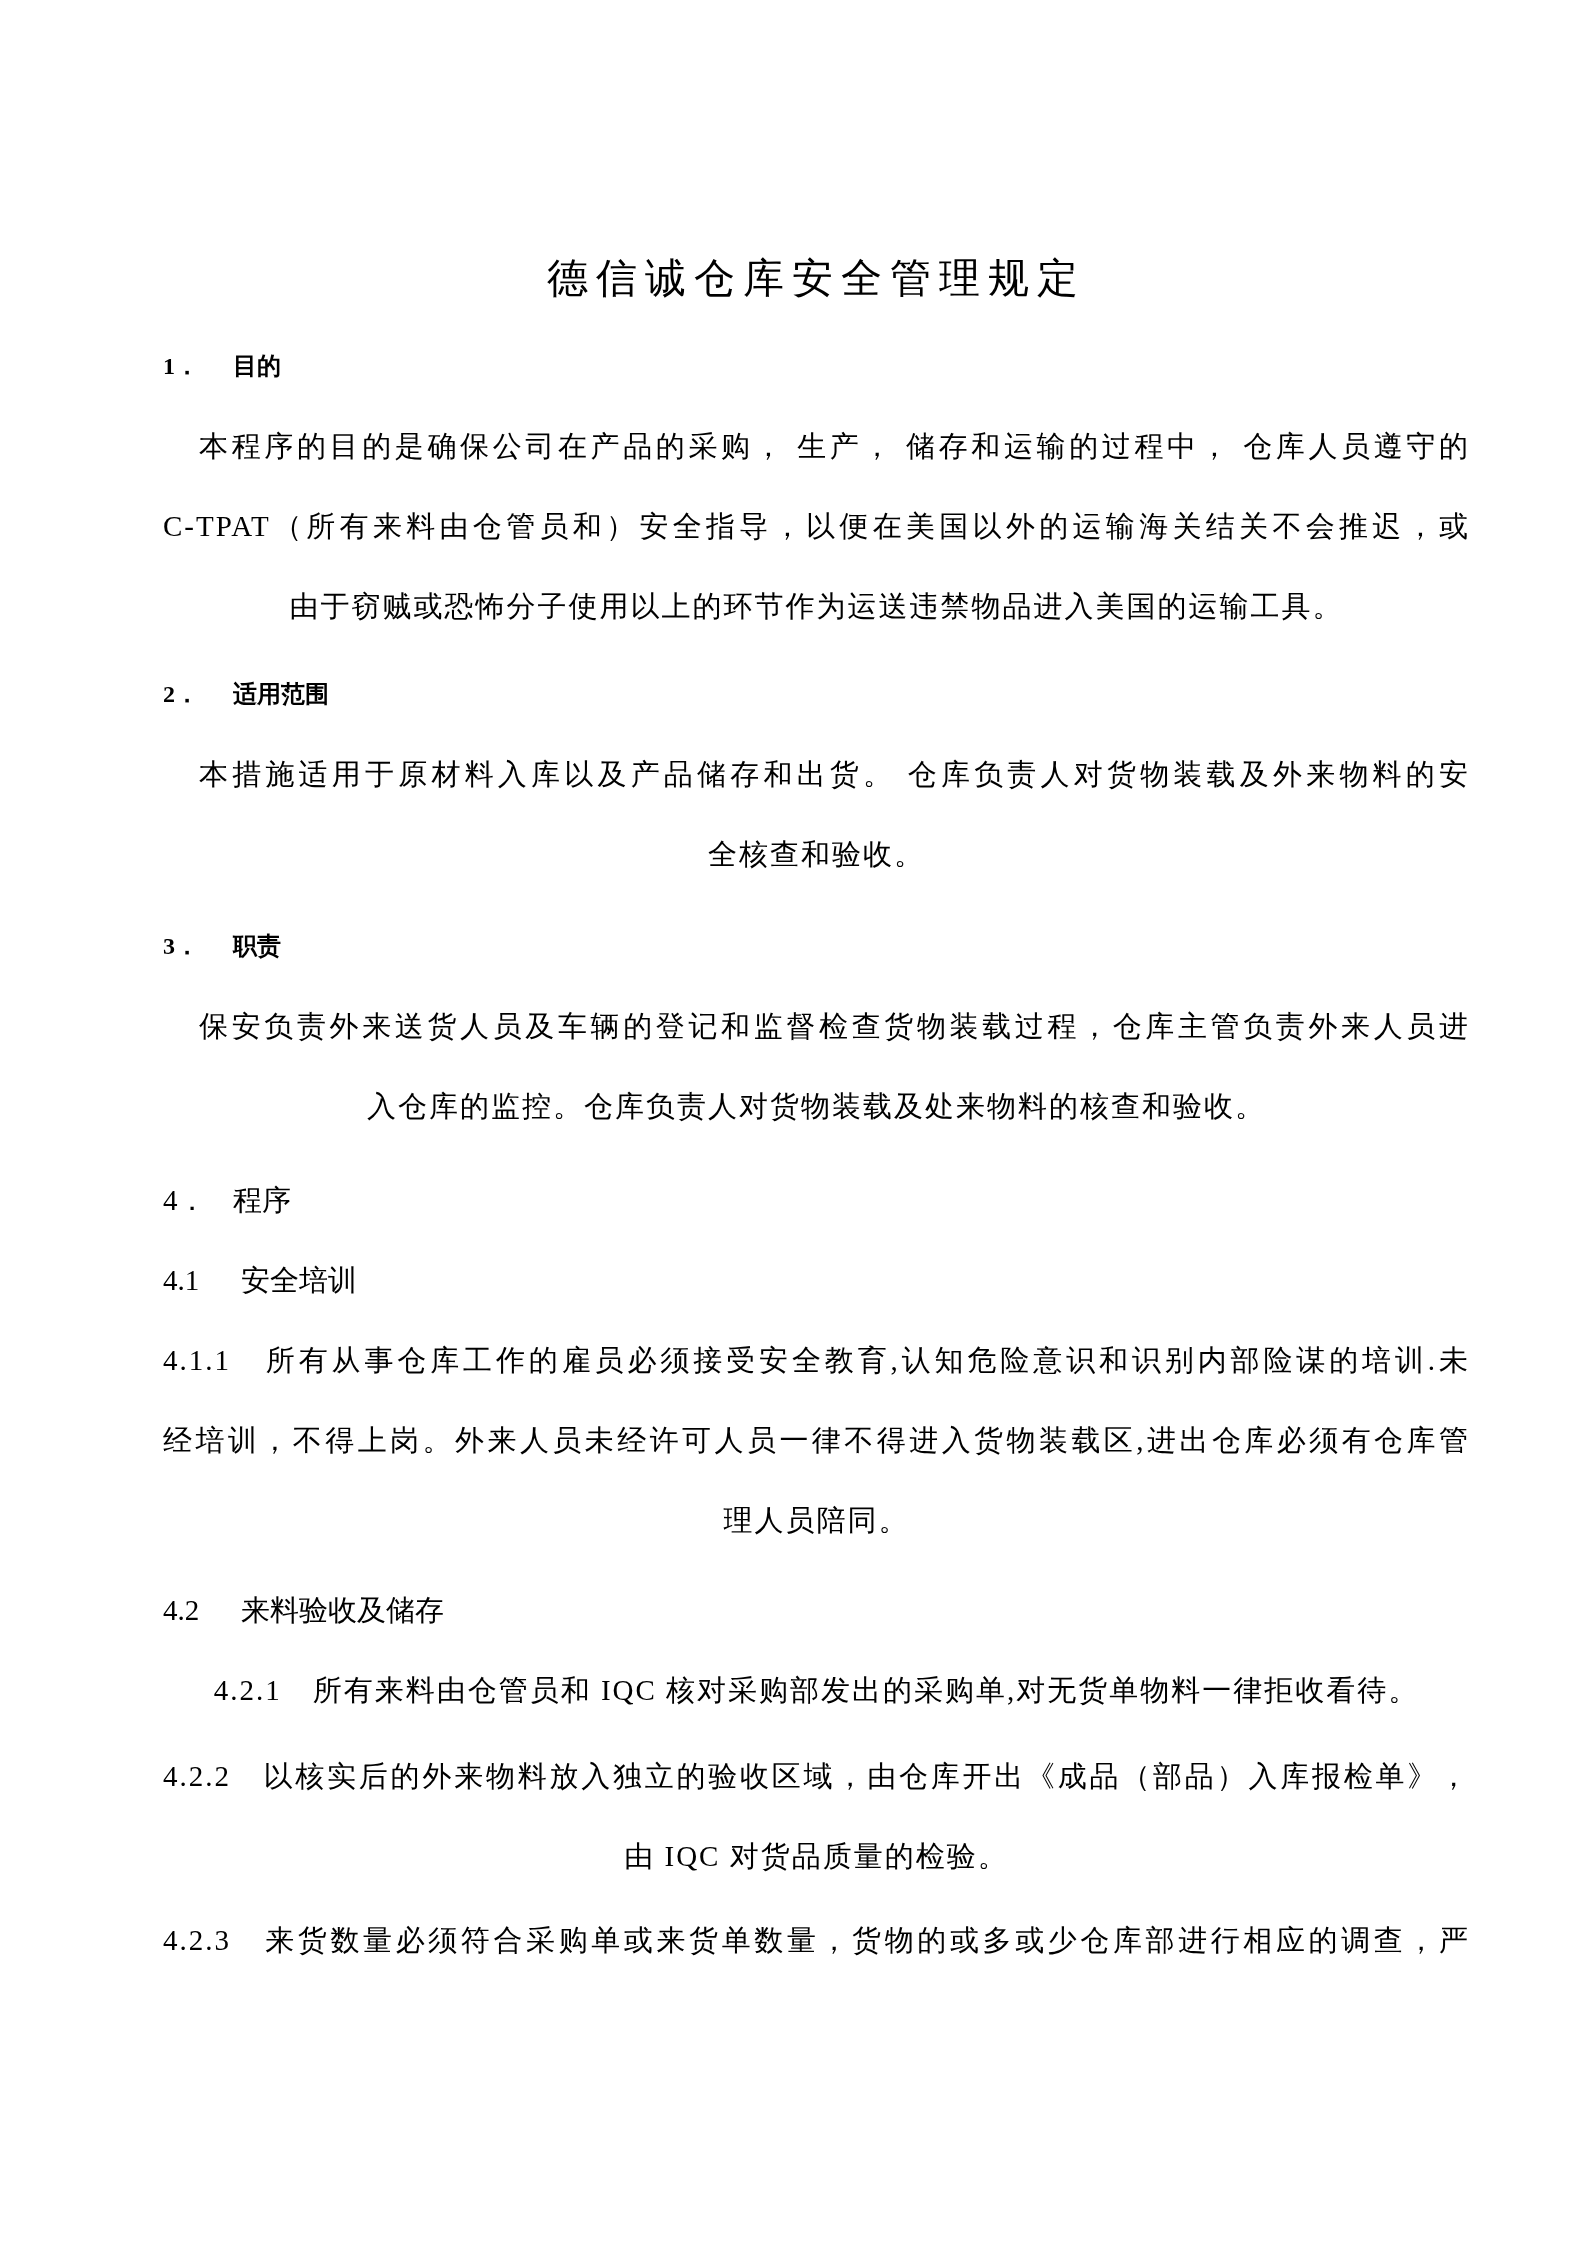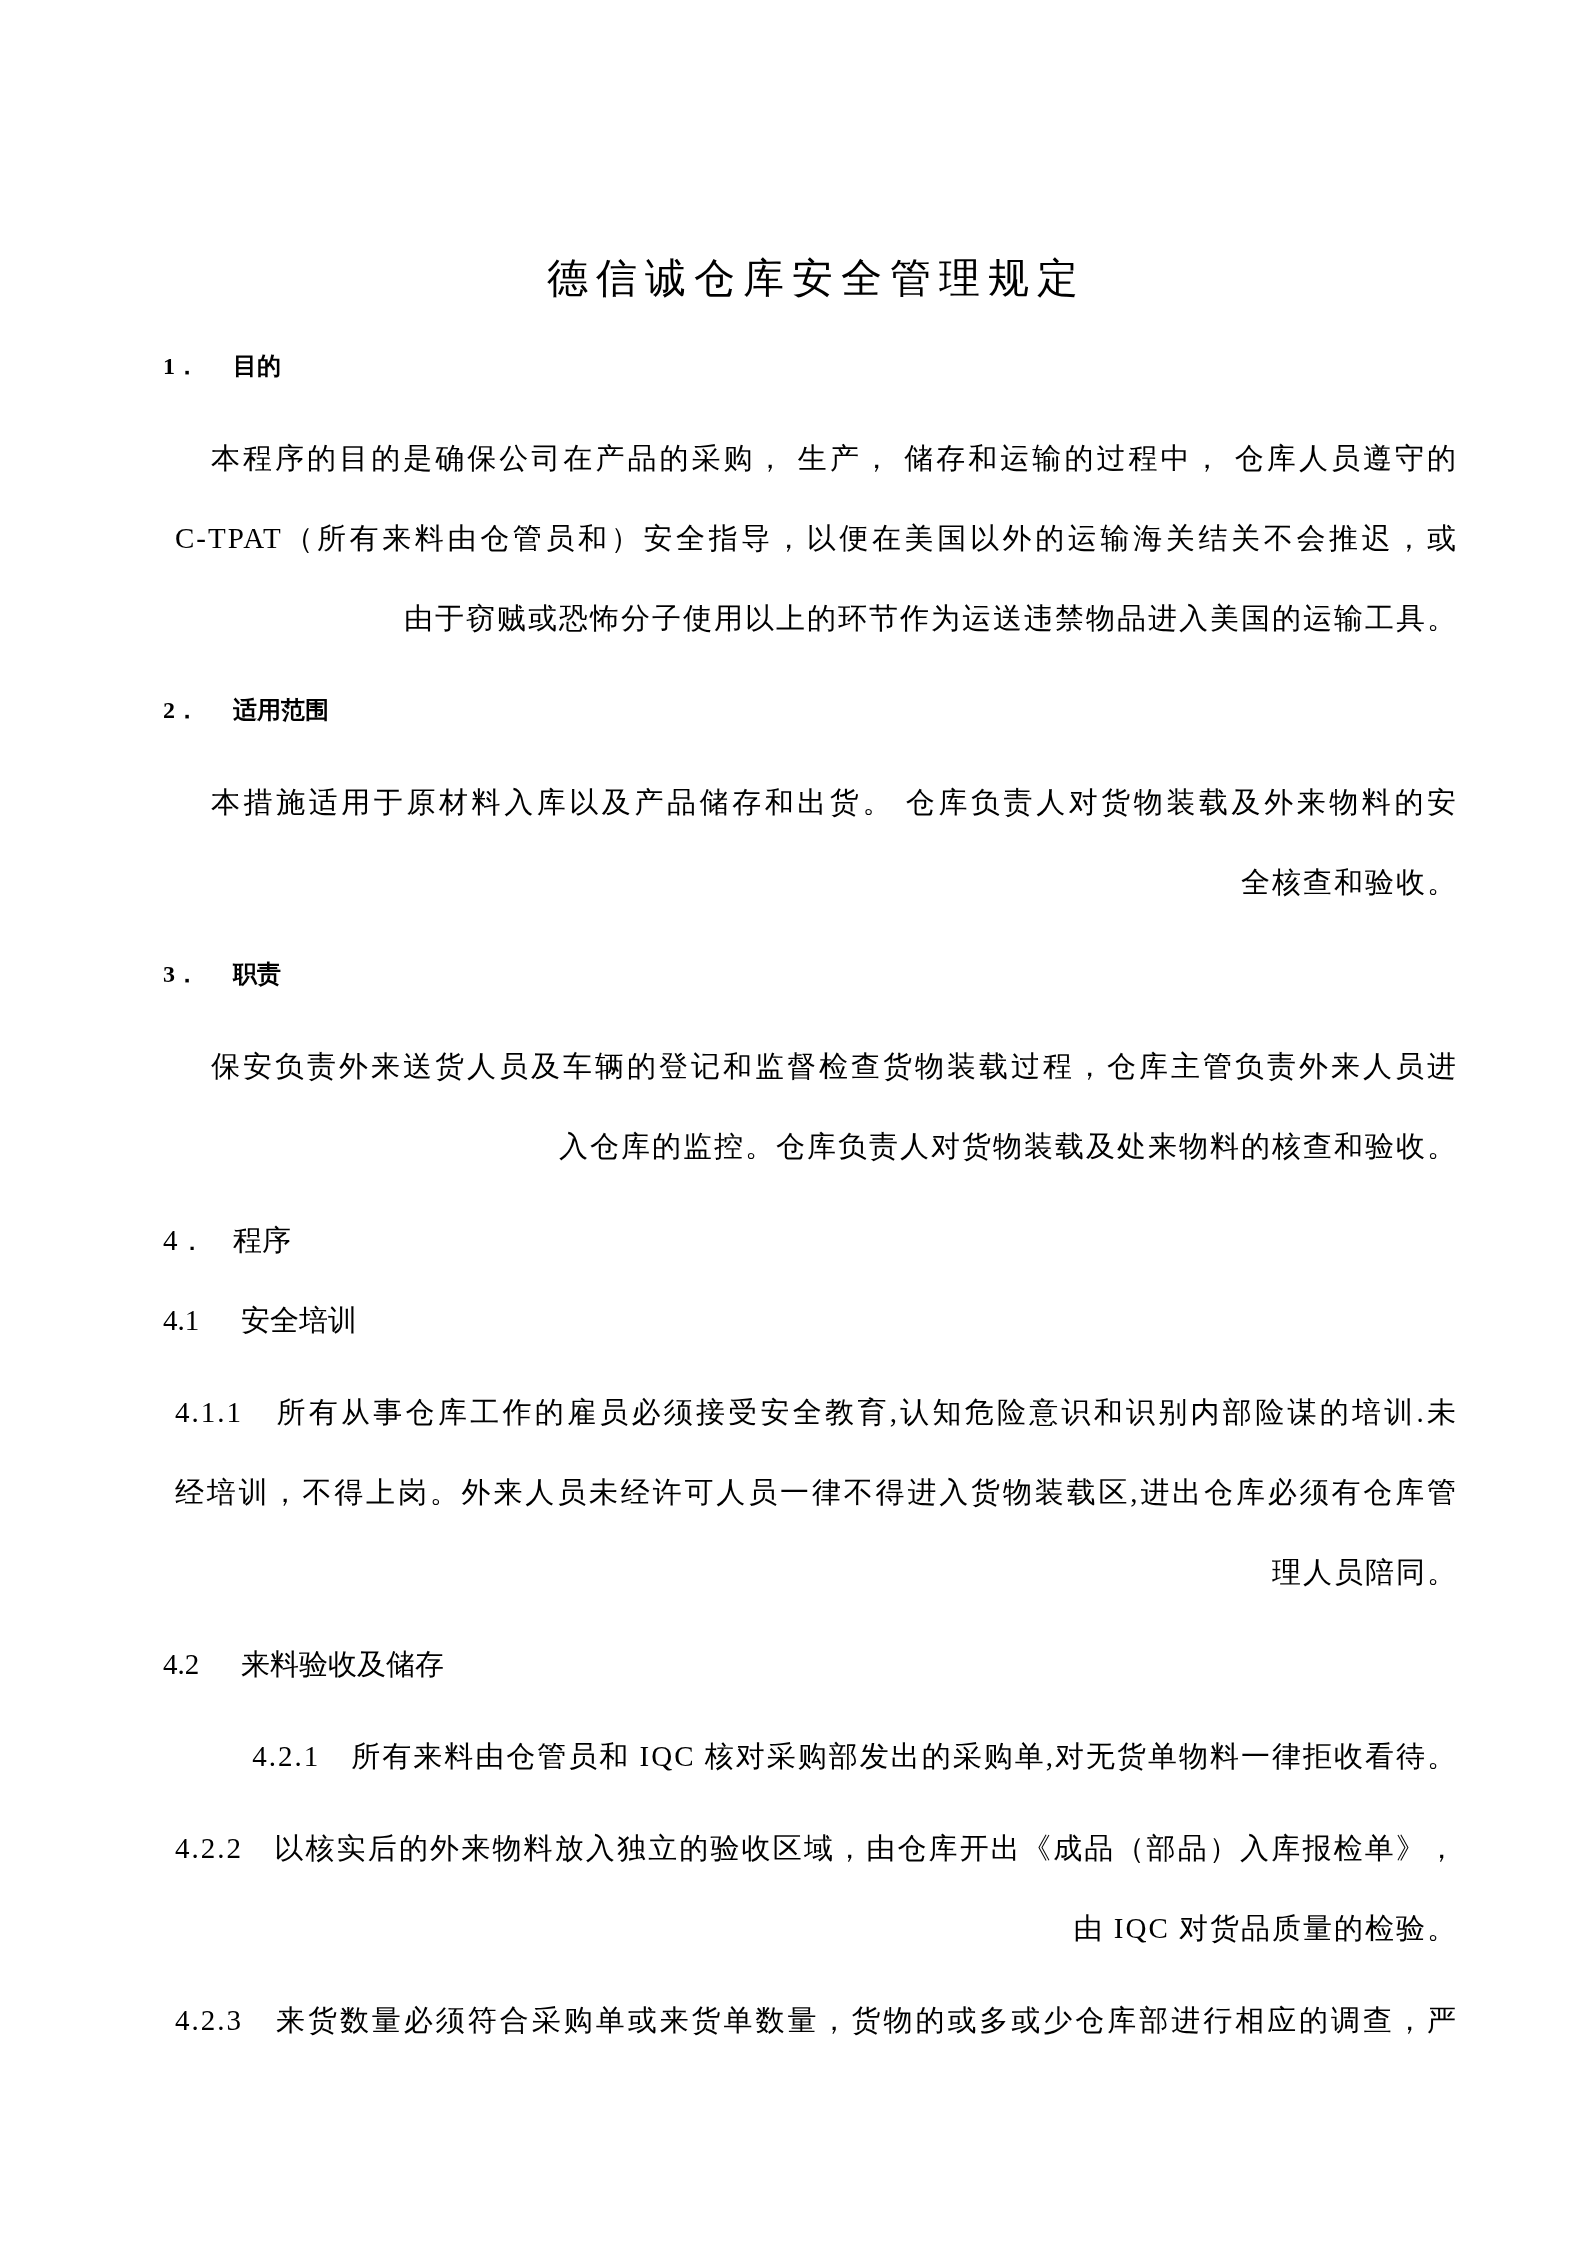--- a/index.html
+++ b/index.html
@@ -37,26 +37,26 @@
     font-weight: normal;
     line-height: 80px;
   }
   .sub {
     font-size: 29px;
     font-weight: normal;
     line-height: 80px;
   }
   .hnum { display: inline-block; width: 70px; }
   .subnum { display: inline-block; width: 78px; }
-  .para { margin: 12px; }
+  .para { margin: 0; }
   .line {
     font-size: 29px;
     line-height: 80px;
     letter-spacing: 2px;
-    text-align: right;
+    text-align: center;
     white-space: normal;
   }
   .fill {
     text-align: justify;
     text-align-last: justify;
   }
   .ind { text-indent: 36px; }
   .mt4  { margin-top: 4px; }
   .mt6  { margin-top: 6px; }
   .mt8  { margin-top: 8px; }

